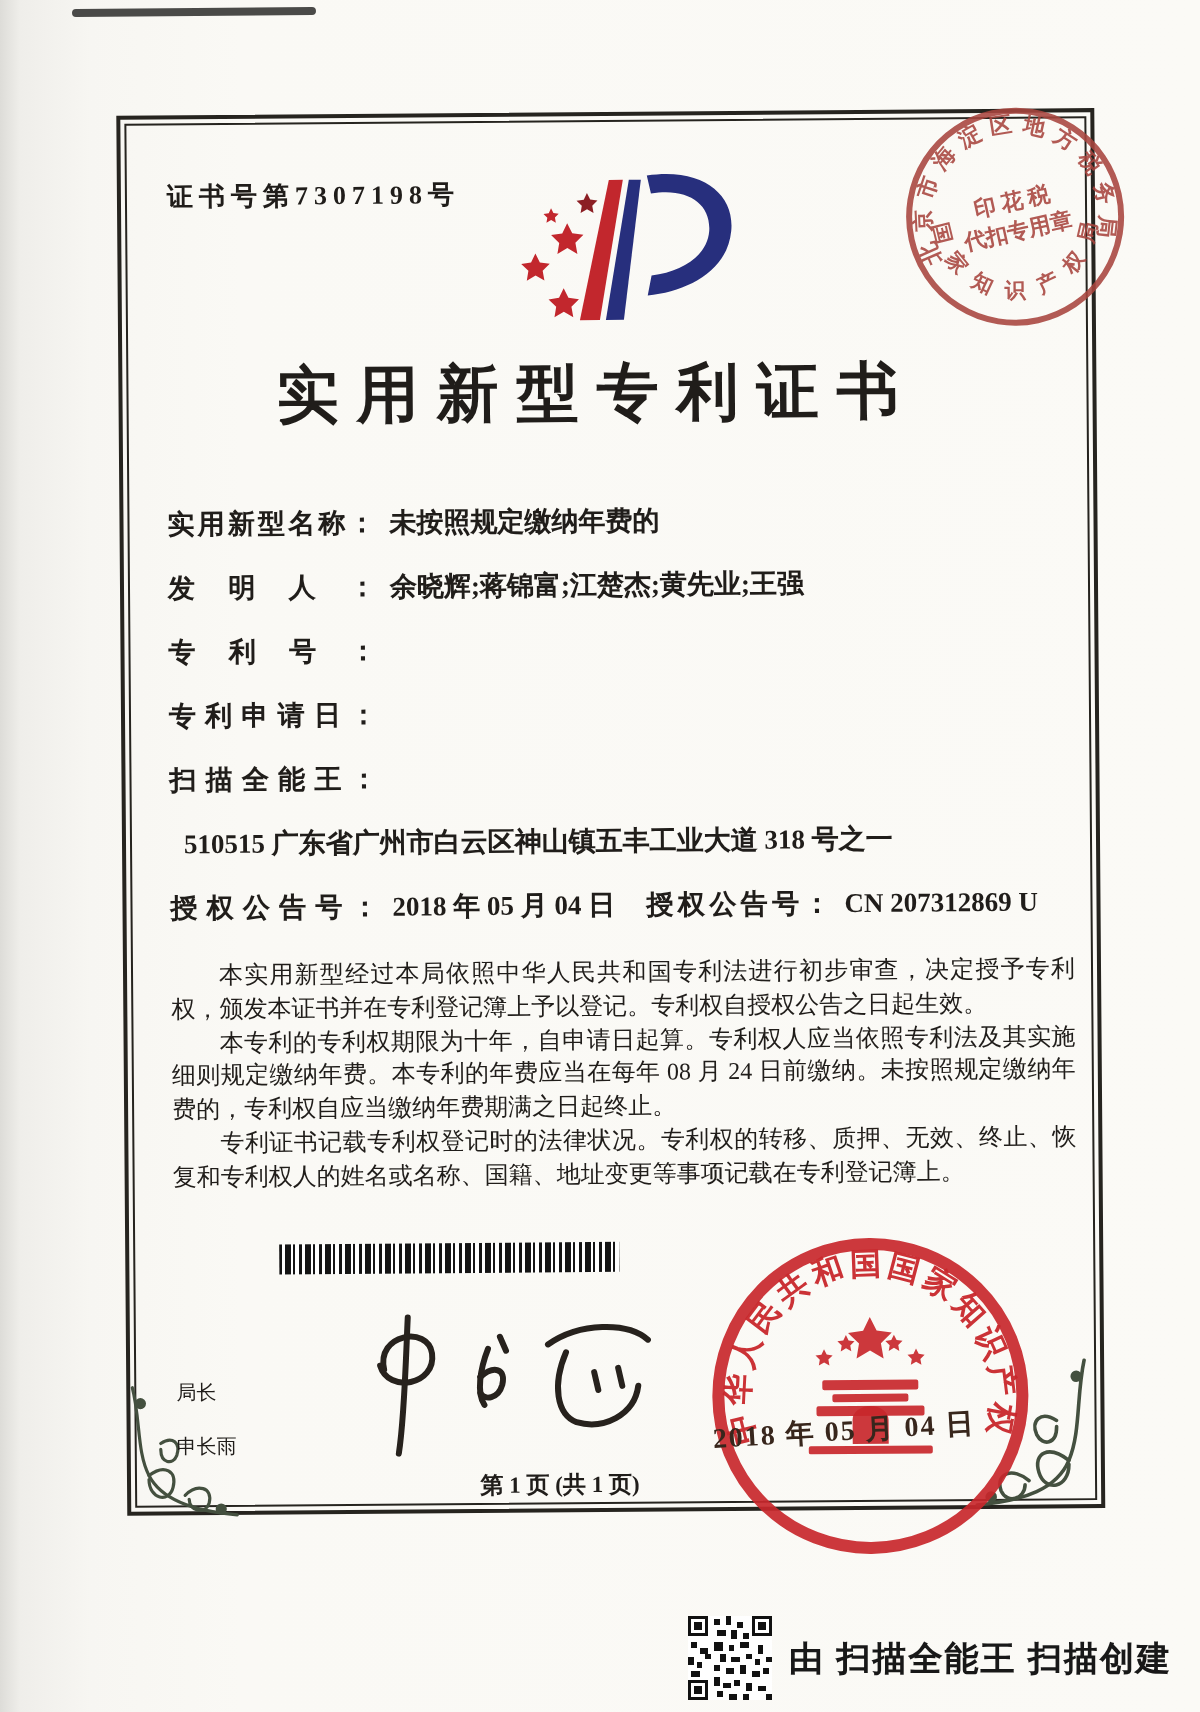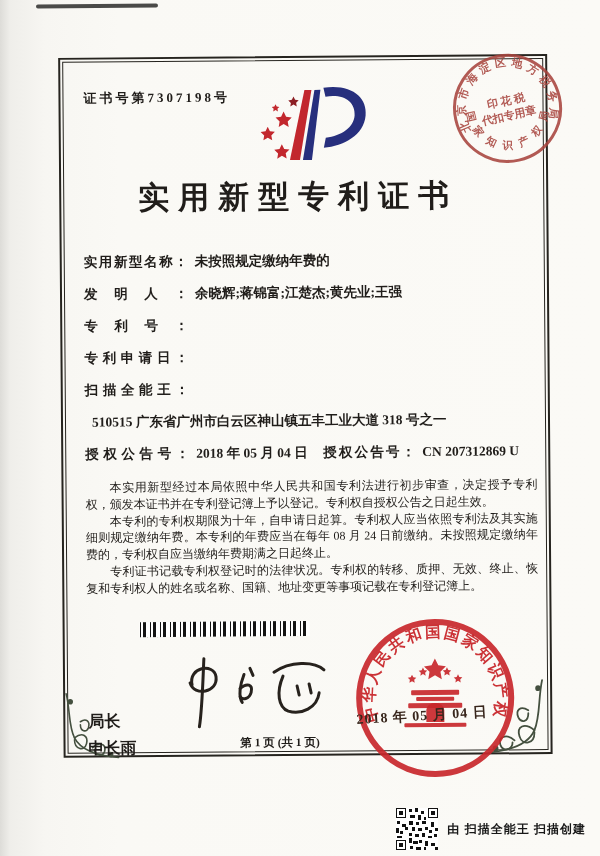--- a/index.html
+++ b/index.html
@@ -21,30 +21,30 @@
   .frow{display:flex;margin-bottom:13.5px;line-height:18.5px;}
   .flabel{display:inline-block;width:104px;flex:0 0 104px;text-align:justify;text-align-last:justify;}
   .fvalue{padding-left:7px;}
   .grant-row{position:relative;}
   .grant-no{position:absolute;left:238px;top:0;display:flex;}
   .grant-no .flabel{width:92px;flex:0 0 92px;}
   .paras{position:absolute;left:85px;top:478px;width:452px;font-size:12px;line-height:16.8px;text-align:justify;}
   .paras p{margin:0;text-indent:2em;}
   .barcode{position:absolute;left:138px;top:621px;width:170px;height:15px;
     background:repeating-linear-gradient(90deg,#141414 0 1.5px,#fff 1.5px 3px,#141414 3px 6px,#fff 6px 7px,#141414 7px 7.8px,#fff 7.8px 10px);}
-  .signer{position:absolute;left:86px;top:682px;font-size:16px;font-weight:bold;line-height:27px;margin-top:24px;}
+  .signer{position:absolute;left:86px;top:682px;font-size:10px;font-weight:normal;line-height:27px;}
   .signature{position:absolute;left:168px;top:646px;}
   .seal{position:absolute;left:348px;top:614px;}
   .seal-date{position:absolute;left:354px;top:708px;font-size:14px;font-weight:bold;color:#38261c;letter-spacing:1px;transform:rotate(-3deg);}
   .pageno{position:absolute;left:0;top:735px;width:555px;text-align:center;font-size:11.5px;font-weight:bold;}
   .flourish{position:absolute;}
   .flourish.bl{left:56px;top:690px;}
   .flourish.br{left:478px;top:680px;transform:scaleX(-1);}
   .scan-footer{position:absolute;left:0;bottom:6px;width:586px;display:flex;justify-content:flex-end;align-items:center;gap:9px;}
-  .scan-credit{font-family:"Liberation Sans","DejaVu Sans",sans-serif;font-size:12px;font-weight:bold;letter-spacing:1px;color:#181818;}
+  .scan-credit{font-family:"Liberation Sans","DejaVu Sans",sans-serif;font-size:17px;font-weight:bold;letter-spacing:1px;color:#181818;}
 </style>
 </head>
 <body>
 
 <div class="scan-line"></div>
 
 <div class="cert">
 
   <div class="frame"></div>
 

